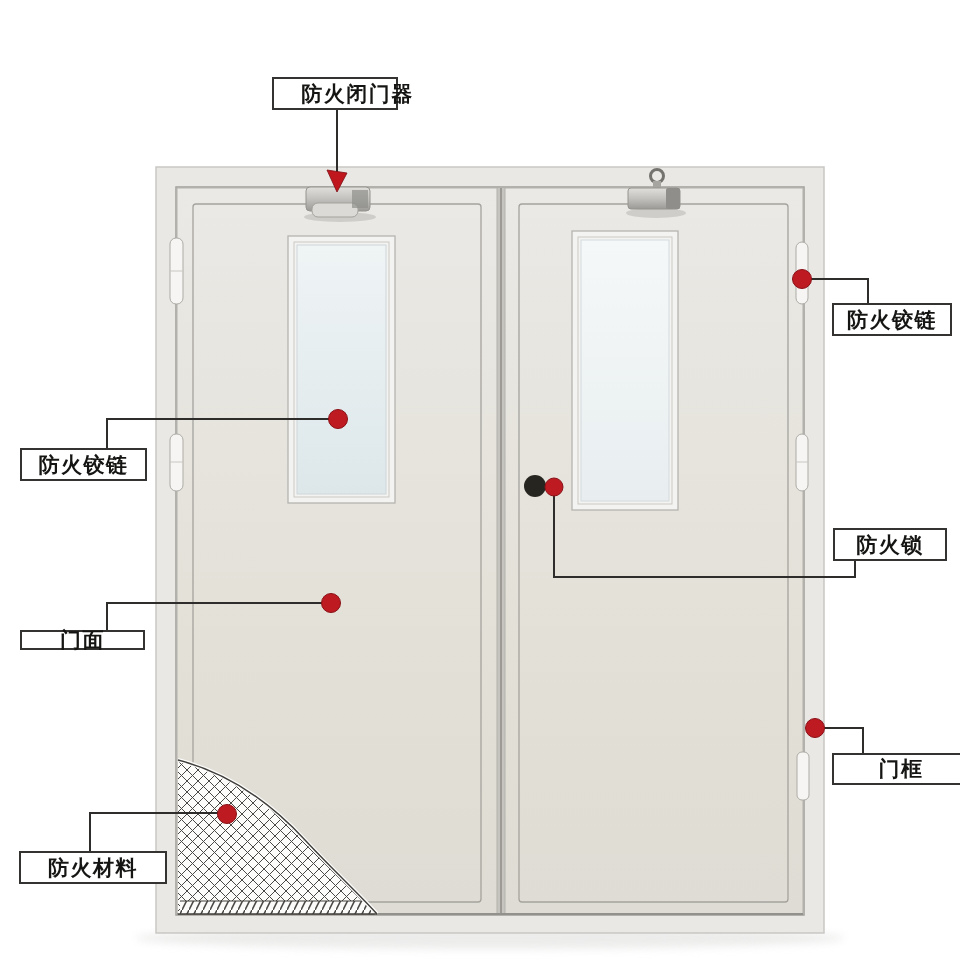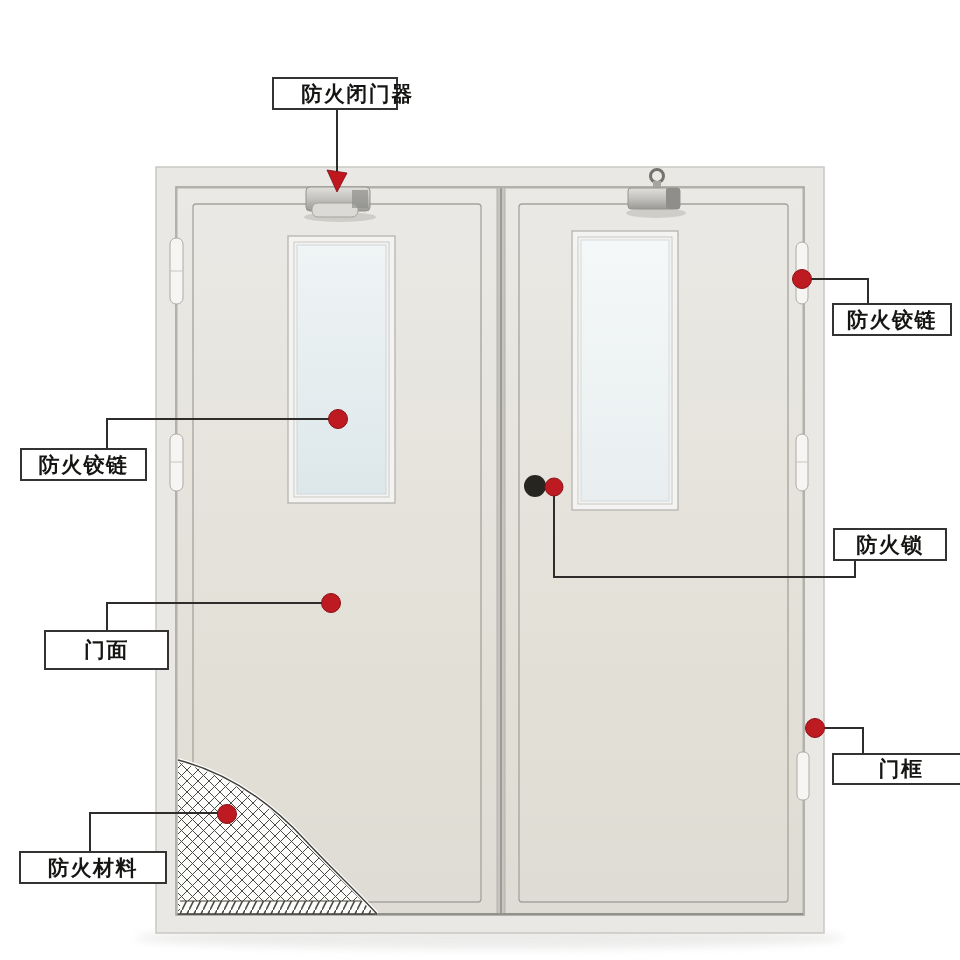--- a/index.html
+++ b/index.html
@@ -12,21 +12,21 @@
     position:absolute;box-sizing:border-box;background:#ffffff;
     border:2px solid #343331;color:#151513;
     display:flex;align-items:center;justify-content:center;
     font-size:21px;font-weight:700;letter-spacing:1.5px;white-space:nowrap;
     z-index:3;
   }
   .lbl-closer  {left:272px;top:77px; width:126px;height:33px;padding-left:45px;}
   .lbl-hinge   {left:832px;top:303px;width:120px;height:33px;}
   .lbl-glass   {left:20px; top:448px;width:127px;height:33px;}
   .lbl-lock    {left:833px;top:516px;width:114px;height:33px;margin-top:12px;}
-  .lbl-face    {left:20px; top:630px;width:125px;height:40px;margin-left:24px;}
+  .lbl-face    {left:20px; top:630px;width:125px;height:20px;}
   .lbl-frame   {left:832px;top:753px;width:138px;height:32px;}
   .lbl-material{left:19px; top:851px;width:148px;height:33px;}
 </style>
 </head>
 <body>
 
 <div class="canvas">
 
   <svg width="960" height="960" viewBox="0 0 960 960">
     <defs>

